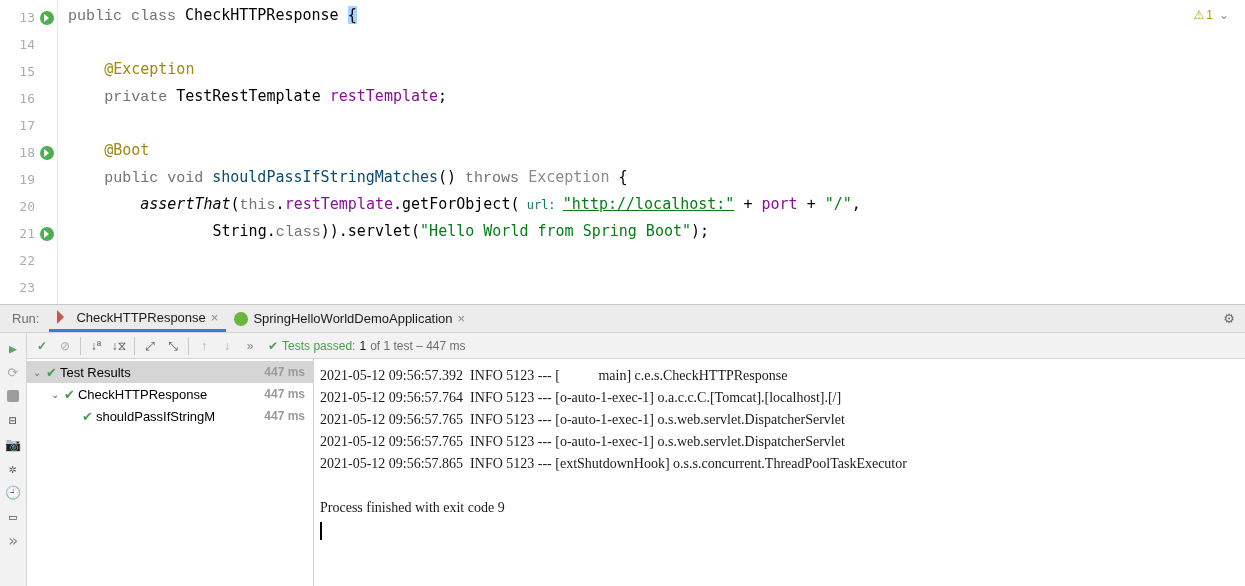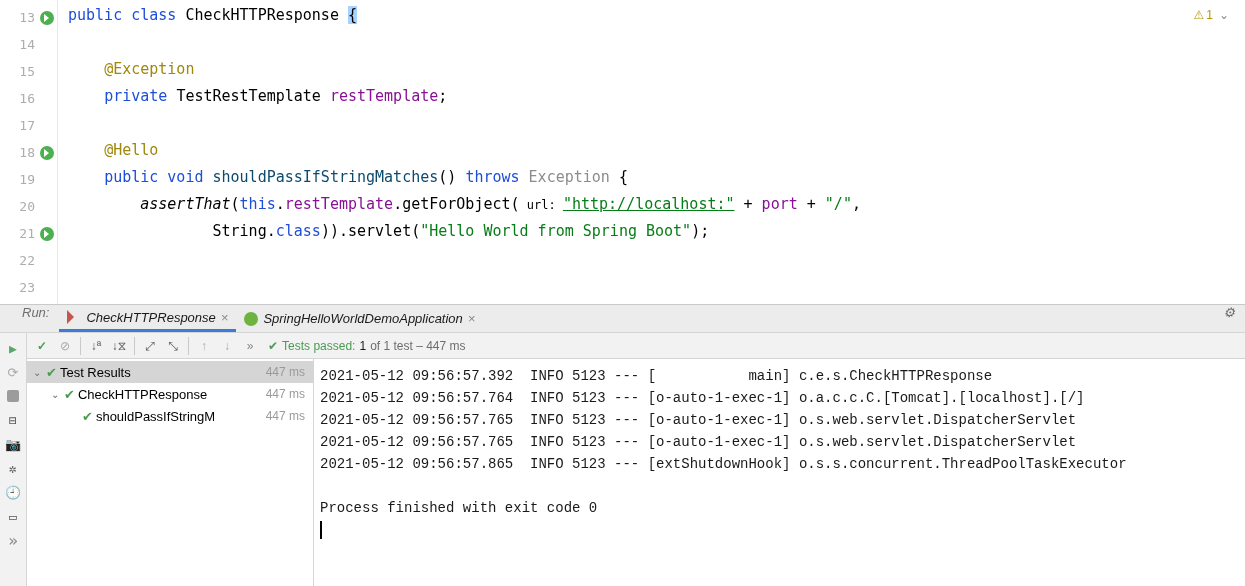--- a/index.html
+++ b/index.html
@@ -50,54 +50,53 @@
   font-family: "Menlo", "Monaco", monospace;
   font-size: 15px;
   line-height: 27px;
   padding-left: 10px;
   position: relative;
 }
 .code-line {
   height: 27px;
   white-space: pre;
 }
-.kw { color: #1d4ed8; }
+.kw { color: #737373; font-family: Liberation Mono, monospace; }
 .cls { color: #000; }
 .ann { color: #9e880d; }
 .type { color: #000; }
 .field { color: #871094; }
 .method { color: #0c4a6e; }
 .excep { color: #8c8c8c; }
 .str { color: #067d17; }
 .url { color: #067d17; text-decoration: underline; }
 .highlight-brace { background: #a6d2ff; }
-.param-hint { color: #000000; font-size: 12px; margin-top: 13px; }
+.param-hint { color: #0f766e; font-size: 12px; margin-top: 13px; }
 
 .warn-indicator {
   position: absolute; top: 2px; right: 16px;
   color: #b89500; font-size: 12px; display: flex; align-items: center; gap: 2px;
   font-family: -apple-system, sans-serif;
 }
 
 .run-panel {
   border-top: 1px solid #c9c9c9;
   background: #f2f2f2;
 }
 .run-tabs {
   height: 28px;
   display: flex;
-  align-items: flex-start;
-  padding-left: 22px;
+  align-items: center;
+  padding-left: 12px;
   font-family: -apple-system, "Segoe UI", sans-serif;
   font-size: 13px;
   color: #1a1a1a;
   background: #ececec;
   border-bottom: 1px solid #d5d5d5;
   position: relative;
-  font-style: italic;
 }
 .run-label { color: #6e6e6e; margin-right: 10px; }
 .run-tab {
   display: flex; align-items: center; gap: 5px;
   padding: 0 8px; height: 27px;
 }
 .run-tab.active { border-bottom: 3px solid #3b7cd6; }
 .run-tab .close-x { color: #8a8a8a; cursor: pointer; }
 .settings-icon { position: absolute; right: 10px; color: #6e6e6e; }
 
@@ -137,29 +136,29 @@
   width: 287px;
   border-right: 1px solid #d5d5d5;
   font-family: -apple-system, sans-serif;
   font-size: 13px;
   padding-top: 2px;
 }
 .tree-row {
   display: flex; align-items: center; height: 22px; padding-left: 4px; gap: 3px;
 }
 .tree-row.sel { background: #d5d5d5; }
-.tree-row .time { margin-left: auto; margin-right: 8px; color: #9a9a9a; font-size: 12px; }
+.tree-row .time { margin-left: auto; margin-right: 8px; color: #9a9a9a; font-size: 12px; font-weight: bold; }
 .tree-row .chev { color: #6e6e6e; font-size: 10px; width: 10px; }
 .tree-row .ok { color: #499c54; }
 
 .console {
   flex: 1;
   background: #fff;
   padding: 6px 6px;
-  font-family: Liberation Mono, monospace;
+  font-family: Liberation Serif, serif;
   font-size: 14px;
   line-height: 22px;
   white-space: pre;
   overflow: hidden;
   color: #1a1a1a;
 }
 .console .exit { color: #1a1a1a; }
 .cursor-blink { border-left: 2px solid #000; height: 18px; display: inline-block; vertical-align: middle; }
 
 .green-play { color: #59a869; }
@@ -212,21 +211,21 @@
     <div class="warn-indicator">
       <span>⚠</span>
       <span>1</span>
       <span style="color:#8a8a8a;margin-left:4px;">⌄</span>
     </div>
     <div class="code-line"><span class="kw">public</span> <span class="kw">class</span> <span class="cls">CheckHTTPResponse</span> <span class="highlight-brace">{</span></div>
     <div class="code-line"></div>
     <div class="code-line">    <span class="ann">@Exception</span></div>
     <div class="code-line">    <span class="kw">private</span> <span class="type">TestRestTemplate</span> <span class="field">restTemplate</span><span>;</span></div>
     <div class="code-line"></div>
-    <div class="code-line">    <span class="ann">@Hello</span></div>
+    <div class="code-line">    <span class="ann">@Boot</span></div>
     <div class="code-line">    <span class="kw">public</span> <span class="kw">void</span> <span class="method">shouldPassIfStringMatches</span><span>()</span> <span class="kw">throws</span> <span class="excep">Exception</span> <span>{</span></div>
     <div class="code-line">        <span style="font-style:italic">assertThat</span><span>(</span><span class="kw">this</span><span>.</span><span class="field">restTemplate</span><span>.</span><span>getForObject</span><span>(</span><span class="param-hint"> url: </span><span class="url">"http://localhost:"</span><span> + </span><span class="field">port</span><span> + </span><span class="str">"/"</span><span>,</span></div>
     <div class="code-line">                <span>String</span><span>.</span><span class="kw">class</span><span>))</span><span>.</span><span>servlet</span><span>(</span><span class="str">"Hello World from Spring Boot"</span><span>);</span></div>
   </div>
 </div>
 
 <div class="run-panel">
   <div class="run-tabs">
     <span class="run-label">Run:</span>
     <div id="run-tabs-container" style="display: flex;">
@@ -298,18 +297,18 @@
               <span>shouldPassIfStringM</span>
               <span class="time">447 ms</span>
             </div>
           </div>
         <div class="console" id="console">2021-05-12 09:56:57.392  INFO 5123 --- [           main] c.e.s.CheckHTTPResponse
 2021-05-12 09:56:57.764  INFO 5123 --- [o-auto-1-exec-1] o.a.c.c.C.[Tomcat].[localhost].[/]
 2021-05-12 09:56:57.765  INFO 5123 --- [o-auto-1-exec-1] o.s.web.servlet.DispatcherServlet
 2021-05-12 09:56:57.765  INFO 5123 --- [o-auto-1-exec-1] o.s.web.servlet.DispatcherServlet
 2021-05-12 09:56:57.865  INFO 5123 --- [extShutdownHook] o.s.s.concurrent.ThreadPoolTaskExecutor
 
-<span class="exit">Process finished with exit code 0</span>
+<span class="exit">Process finished with exit code 9</span>
 <span class="cursor-blink"></span></div>
       </div>
     </div>
   </div>
 </div>
 
 </body></html>

